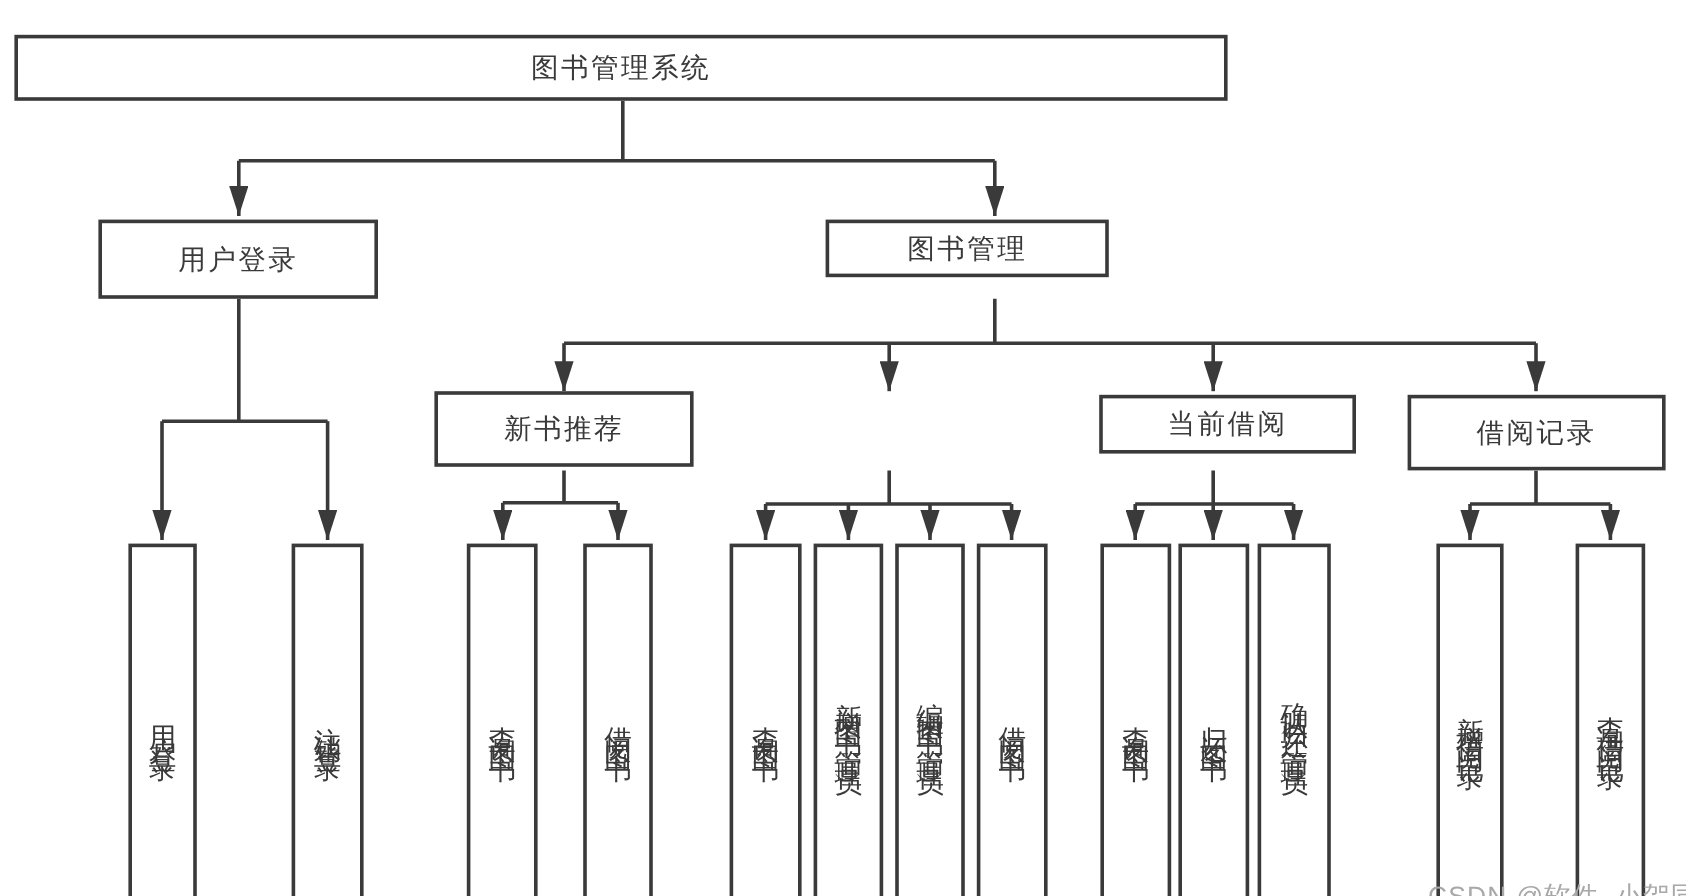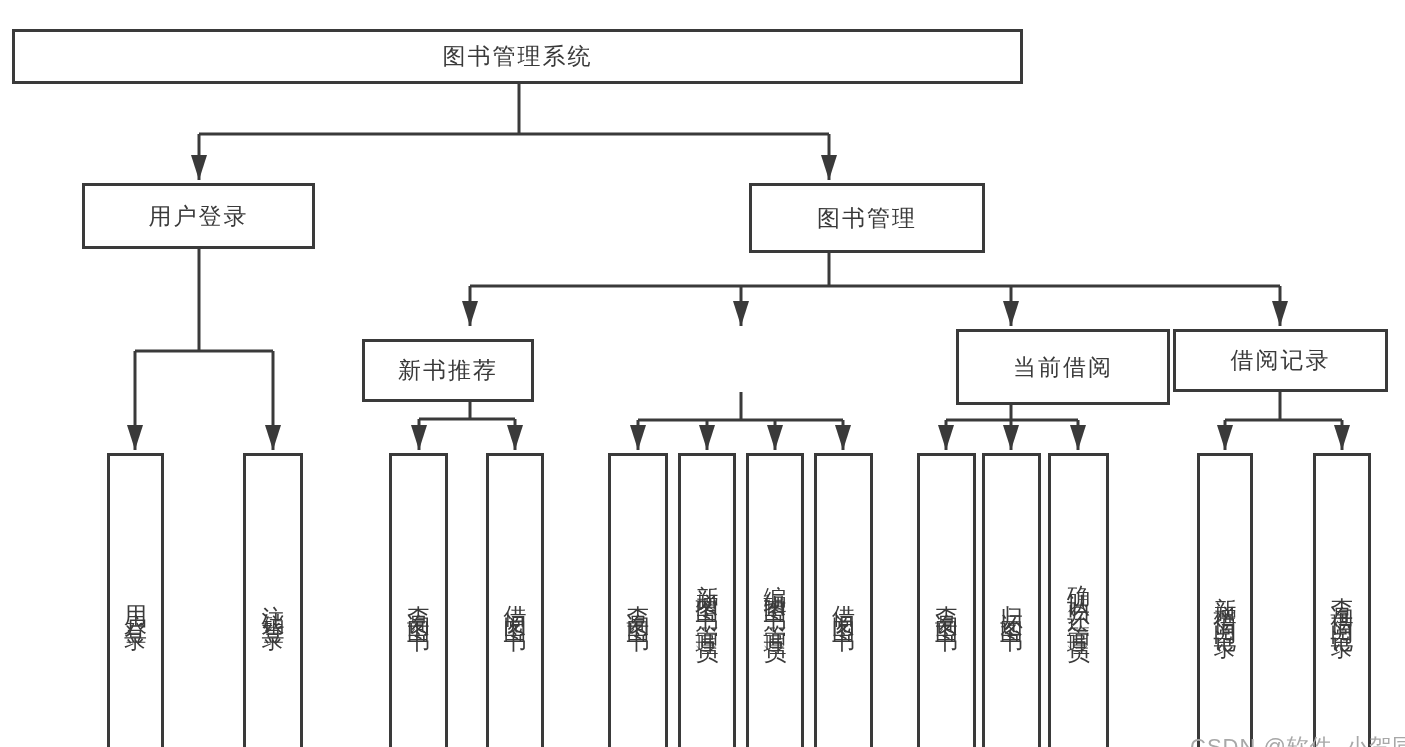--- a/index.html
+++ b/index.html
@@ -105,28 +105,28 @@
     <line class="ln" x1="1342" y1="404" x2="1342" y2="434" marker-end="url(#arw)"></line>
   </svg>
 
   <div class="node h" style="left:12px;top:13px;width:1011px;height:55px">
     <span class="lbl">图书管理系统</span>
   </div>
 
   <div class="node h" style="left:82px;top:167px;width:233px;height:66px">
     <span class="lbl">用户登录</span>
   </div>
-  <div class="node h" style="left:749px;top:167px;width:236px;height:70px">
+  <div class="node h" style="left:688px;top:167px;width:236px;height:48px">
     <span class="lbl">图书管理</span>
   </div>
 
-  <div class="node h" style="left:362px;top:323px;width:172px;height:63px">
+  <div class="node h" style="left:362px;top:310px;width:216px;height:63px">
     <span class="lbl">新书推荐</span>
   </div>
-  <div class="node h" style="left:956px;top:313px;width:214px;height:76px">
+  <div class="node h" style="left:916px;top:313px;width:214px;height:49px">
     <span class="lbl">当前借阅</span>
   </div>
   <div class="node h" style="left:1173px;top:313px;width:215px;height:63px">
     <span class="lbl">借阅记录</span>
   </div>
 
   <div class="node v" style="left:107px;top:437px;width:57px;height:300px">
     <span class="lbl">用户登录</span>
   </div>
   <div class="node v" style="left:243px;top:437px;width:60px;height:300px">

